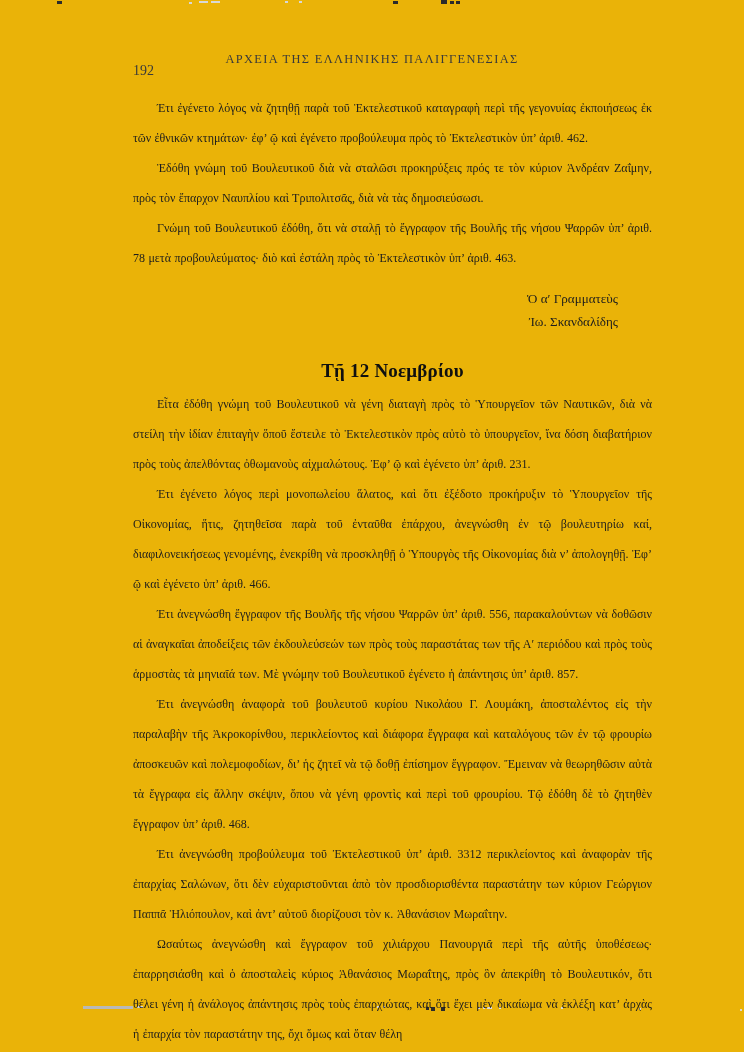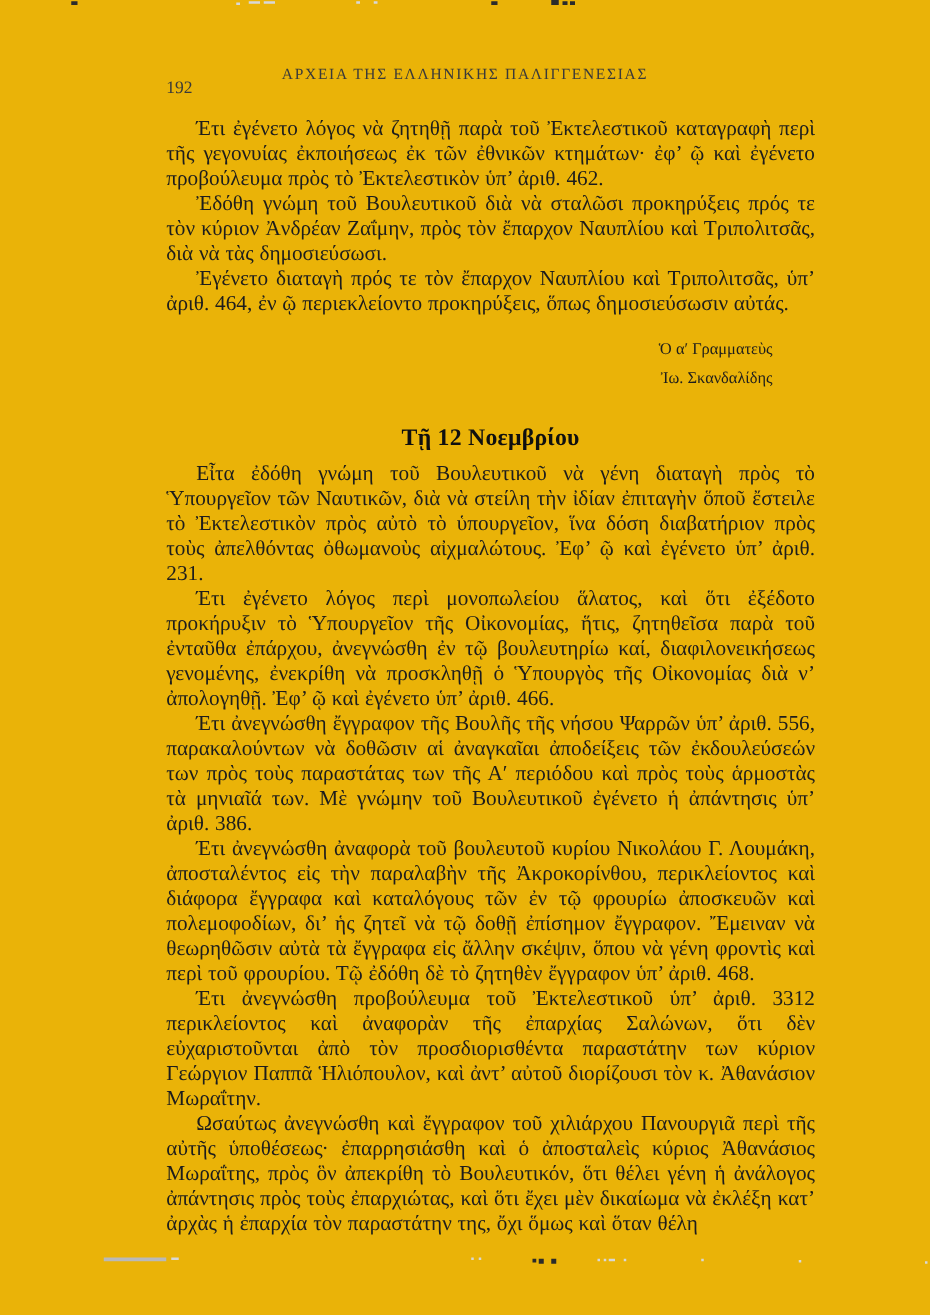--- a/index.html
+++ b/index.html
@@ -51,22 +51,22 @@
   .textblock {
     position: absolute;
     left: 133px;
     top: 93px;
     width: 519px;
   }
   p.para {
     margin: 0;
     text-align: justify;
     text-indent: 24px;
-    font-size: 17px;
-    line-height: 20px;
+    font-size: 12px;
+    line-height: 30px;
     color: #1d1d1d;
     word-spacing: 0.4px;
     -webkit-hyphens: none;
     hyphens: none;
   }
 
   
   .signature {
     margin-top: 14px;
     text-align: right;
@@ -121,31 +121,31 @@
   <div class="speck faint" style="left:740px; top:1009px; width:2px; height:2px;"></div>
 
   <div class="folio">192</div>
 
   <div class="running-head">ΑΡΧΕΙΑ ΤΗΣ ΕΛΛΗΝΙΚΗΣ ΠΑΛΙΓΓΕΝΕΣΙΑΣ</div>
 
   <div class="textblock">
 
     <p class="para">Έτι ἐγένετο λόγος νὰ ζητηθῇ παρὰ τοῦ Ἐκτελεστικοῦ καταγραφὴ περὶ τῆς γεγονυίας ἐκποιήσεως ἐκ τῶν ἐθνικῶν κτημάτων· ἐφ’ ῷ καὶ ἐγένετο προβούλευμα πρὸς τὸ Ἐκτελεστικὸν ὑπ’ ἀριθ. 462.</p>
     <p class="para">Ἐδόθη γνώμη τοῦ Βουλευτικοῦ διὰ νὰ σταλῶσι προκηρύξεις πρός τε τὸν κύριον Ἀνδρέαν Ζαΐμην, πρὸς τὸν ἔπαρχον Ναυπλίου καὶ Τριπολιτσᾶς, διὰ νὰ τὰς δημοσιεύσωσι.</p>
-    <p class="para">Ἐγένετο διαταγὴ πρός τε τὸν ἔπαρχον Ναυπλίου καὶ Τριπολιτσᾶς, ὑπ’ ἀριθ. 464, ἐν ῷ περιεκλείοντο προκηρύξεις, ὅπως δημοσιεύσωσιν αὐτάς.</p>
+    <p class="para">Γνώμη τοῦ Βουλευτικοῦ ἐδόθη, ὅτι νὰ σταλῇ τὸ ἔγγραφον τῆς Βουλῆς τῆς νήσου Ψαρρῶν ὑπ’ ἀριθ. 78 μετὰ προβουλεύματος· διὸ καὶ ἐστάλη πρὸς τὸ Ἐκτελεστικὸν ὑπ’ ἀριθ. 463.</p>
 
     <div class="signature">
       <div>Ὁ α′ Γραμματεὺς</div>
       <div>Ἰω. Σκανδαλίδης</div>
     </div>
 
     <div class="date-heading">Τῇ 12 Νοεμβρίου</div>
 
     <p class="para">Εἶτα ἐδόθη γνώμη τοῦ Βουλευτικοῦ νὰ γένη διαταγὴ πρὸς τὸ Ὑπουργεῖον τῶν Ναυτικῶν, διὰ νὰ στείλη τὴν ἰδίαν ἐπιταγὴν ὅποῦ ἔστειλε τὸ Ἐκτελεστικὸν πρὸς αὐτὸ τὸ ὑπουργεῖον, ἵνα δόση διαβατήριον πρὸς τοὺς ἀπελθόντας ὀθωμανοὺς αἰχμαλώτους. Ἐφ’ ῷ καὶ ἐγένετο ὑπ’ ἀριθ. 231.</p>
     <p class="para">Έτι ἐγένετο λόγος περὶ μονοπωλείου ἅλατος, καὶ ὅτι ἐξέδοτο προκήρυξιν τὸ Ὑπουργεῖον τῆς Οἰκονομίας, ἥτις, ζητηθεῖσα παρὰ τοῦ ἐνταῦθα ἐπάρχου, ἀνεγνώσθη ἐν τῷ βουλευτηρίω καί, διαφιλονεικήσεως γενομένης, ἐνεκρίθη νὰ προσκληθῇ ὁ Ὑπουργὸς τῆς Οἰκονομίας διὰ ν’ ἀπολογηθῇ. Ἐφ’ ῷ καὶ ἐγένετο ὑπ’ ἀριθ. 466.</p>
-    <p class="para">Έτι ἀνεγνώσθη ἔγγραφον τῆς Βουλῆς τῆς νήσου Ψαρρῶν ὑπ’ ἀριθ. 556, παρακαλούντων νὰ δοθῶσιν αἱ ἀναγκαῖαι ἀποδείξεις τῶν ἐκδουλεύσεών των πρὸς τοὺς παραστάτας των τῆς Α′ περιόδου καὶ πρὸς τοὺς ἁρμοστὰς τὰ μηνιαῖά των. Μὲ γνώμην τοῦ Βουλευτικοῦ ἐγένετο ἡ ἀπάντησις ὑπ’ ἀριθ. 386.</p>
+    <p class="para">Έτι ἀνεγνώσθη ἔγγραφον τῆς Βουλῆς τῆς νήσου Ψαρρῶν ὑπ’ ἀριθ. 556, παρακαλούντων νὰ δοθῶσιν αἱ ἀναγκαῖαι ἀποδείξεις τῶν ἐκδουλεύσεών των πρὸς τοὺς παραστάτας των τῆς Α′ περιόδου καὶ πρὸς τοὺς ἁρμοστὰς τὰ μηνιαῖά των. Μὲ γνώμην τοῦ Βουλευτικοῦ ἐγένετο ἡ ἀπάντησις ὑπ’ ἀριθ. 857.</p>
     <p class="para">Έτι ἀνεγνώσθη ἀναφορὰ τοῦ βουλευτοῦ κυρίου Νικολάου Γ. Λουμάκη, ἀποσταλέντος εἰς τὴν παραλαβὴν τῆς Ἀκροκορίνθου, περικλείοντος καὶ διάφορα ἔγγραφα καὶ καταλόγους τῶν ἐν τῷ φρουρίω ἀποσκευῶν καὶ πολεμοφοδίων, δι’ ἡς ζητεῖ νὰ τῷ δοθῇ ἐπίσημον ἔγγραφον. Ἔμειναν νὰ θεωρηθῶσιν αὐτὰ τὰ ἔγγραφα εἰς ἄλλην σκέψιν, ὅπου νὰ γένη φροντὶς καὶ περὶ τοῦ φρουρίου. Τῷ ἐδόθη δὲ τὸ ζητηθὲν ἔγγραφον ὑπ’ ἀριθ. 468.</p>
     <p class="para">Έτι ἀνεγνώσθη προβούλευμα τοῦ Ἐκτελεστικοῦ ὑπ’ ἀριθ. 3312 περικλείοντος καὶ ἀναφορὰν τῆς ἐπαρχίας Σαλώνων, ὅτι δὲν εὐχαριστοῦνται ἀπὸ τὸν προσδιορισθέντα παραστάτην των κύριον Γεώργιον Παππᾶ Ἡλιόπουλον, καὶ ἀντ’ αὐτοῦ διορίζουσι τὸν κ. Ἀθανάσιον Μωραΐτην.</p>
     <p class="para">Ωσαύτως ἀνεγνώσθη καὶ ἔγγραφον τοῦ χιλιάρχου Πανουργιᾶ περὶ τῆς αὐτῆς ὑποθέσεως· ἐπαρρησιάσθη καὶ ὁ ἀποσταλεὶς κύριος Ἀθανάσιος Μωραΐτης, πρὸς ὃν ἀπεκρίθη τὸ Βουλευτικόν, ὅτι θέλει γένη ἡ ἀνάλογος ἀπάντησις πρὸς τοὺς ἐπαρχιώτας, καὶ ὅτι ἔχει μὲν δικαίωμα νὰ ἐκλέξη κατ’ ἀρχὰς ἡ ἐπαρχία τὸν παραστάτην της, ὄχι ὅμως καὶ ὅταν θέλη</p>
 
   </div>
 
 </div>
 
 </body></html>

